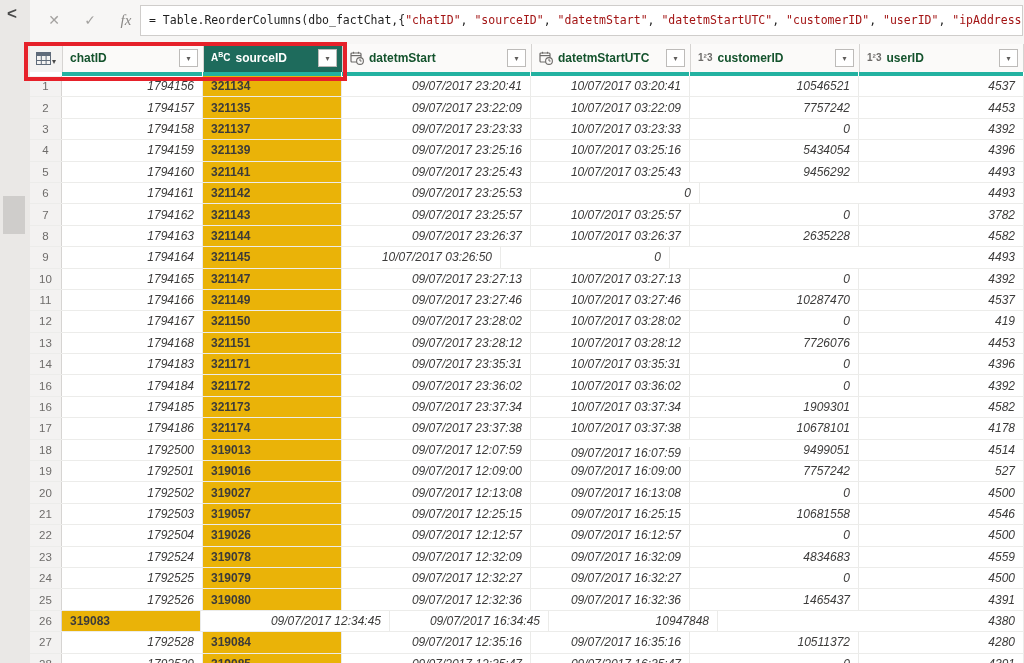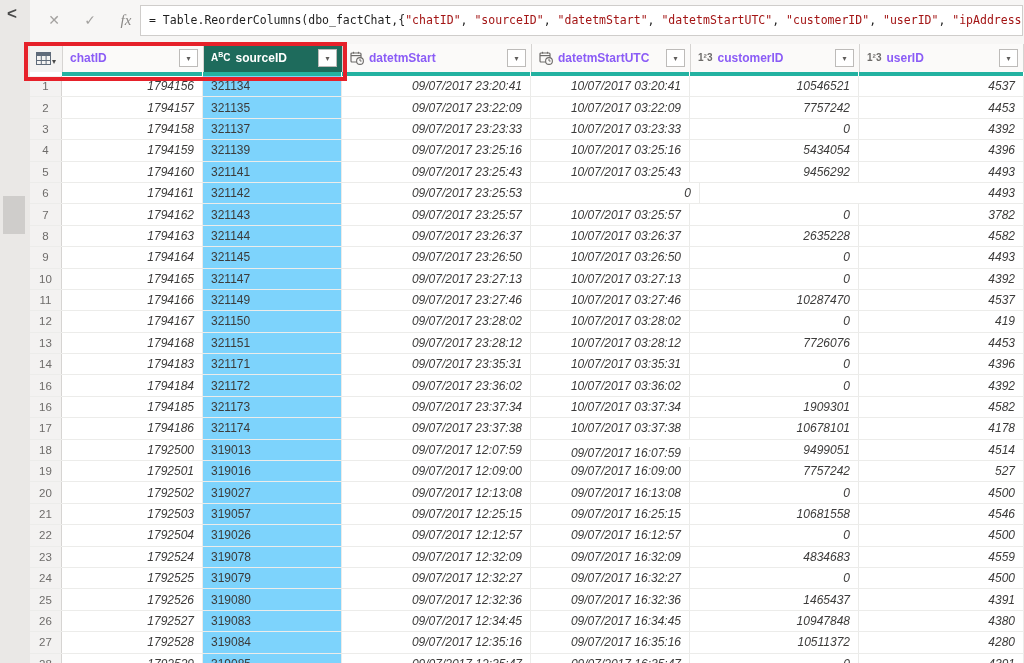--- a/index.html
+++ b/index.html
@@ -24,37 +24,37 @@
   .formula-input .code{color:#1f1f1f;}
   .formula-input .string{color:var(--string-lit);}
 
   
   .grid{position:absolute;left:30px;top:44px;width:994px;height:619px;overflow:hidden;background:#fff;}
   .header-row{display:flex;height:28px;background:#fbfaf9;}
   .corner{width:32px;min-width:32px;border-right:1px solid #d6d4d2;background:#f4f3f2;display:flex;align-items:center;justify-content:center;gap:1px;cursor:pointer;}
   .corner .dd{font-size:8px;color:#4a4a4a;margin-top:6px;}
   .hcell{display:flex;align-items:center;gap:5px;padding:0 5px 0 7px;border-right:1px solid #d6d4d2;box-sizing:border-box;cursor:pointer;background:#fbfaf9;}
   .hcell.selected{background:var(--sel-header);}
-  .hlabel{flex:1;font-size:12px;font-weight:700;color:#8b5cf6;overflow:hidden;white-space:nowrap;}
+  .hlabel{flex:1;font-size:12px;font-weight:700;color:#14532d;overflow:hidden;white-space:nowrap;}
   .hcell.selected .hlabel{color:#fff;}
   .type-icon{display:inline-flex;align-items:flex-start;font-size:10px;font-weight:700;color:#6e6c6a;line-height:1;}
   .hcell.selected .type-icon{color:#fff;}
   .type-icon .sup{font-size:7px;position:relative;top:-2px;}
   .filter-btn{width:17px;height:16px;min-width:17px;border:1px solid #bdbbb9;background:#fff;display:flex;align-items:center;justify-content:center;font-size:8px;color:#5f5d5b;cursor:pointer;}
   .stripe-row{display:flex;height:4px;background:#fff;}
   .stripe-spacer{width:32px;min-width:32px;}
   .stripe-seg{box-sizing:border-box;height:4px;background:var(--quality);border-right:1px solid #fff;}
 
   .rows{position:absolute;left:0;top:32px;right:0;bottom:0;overflow:hidden;}
   .row{display:flex;height:21.4px;box-sizing:border-box;border-bottom:1px solid #ececea;background:#fff;}
   .rownum{width:32px;min-width:32px;background:#f3f2f1;border-right:1px solid #d6d4d2;display:flex;align-items:center;justify-content:center;font-size:11.5px;color:#6e6c6a;box-sizing:border-box;cursor:pointer;}
   .cell{display:flex;align-items:center;padding:0 8px;font-size:12px;color:#3c3b3a;border-right:1px solid #ebebe9;box-sizing:border-box;overflow:hidden;white-space:nowrap;cursor:cell;}
   .cell.right{justify-content:flex-end;}
   .cell.italic{font-style:italic;}
-  .cell.colsel{background:#7dd3fc;}
+  .cell.colsel{background:#eab308;font-weight:bold;}
 
   
   .annotation{position:absolute;left:24px;top:42px;width:323px;height:39px;box-sizing:border-box;border:4px solid var(--annotation);z-index:20;pointer-events:none;}
 
   svg{display:block;}
 </style>
 </head>
 <body>
 
 <div class="app" style="--sel-header: #1e6b5c; --quality: #23b2a1; --annotation: #e6212a; --string-lit: #a31515;">
@@ -215,21 +215,20 @@
           <div class="cell colsel" style="width: 139px; min-width: 139px;">321144</div>
           <div class="cell right italic" style="width: 189px; min-width: 189px;">09/07/2017 23:26:37</div>
           <div class="cell right italic" style="width: 159px; min-width: 159px;">10/07/2017 03:26:37</div>
           <div class="cell right italic" style="width: 169px; min-width: 169px;">2635228</div>
           <div class="cell right italic" style="flex: 1 1 auto;">4582</div>
         </div>
         <div class="row">
           <div class="rownum">9</div>
           <div class="cell right italic" style="width: 141px; min-width: 141px;">1794164</div>
           <div class="cell colsel" style="width: 139px; min-width: 139px;">321145</div>
-          <div class="cell right italic" style="width: 189px; min-width: 189px;">09/07/2017 23:26:50</div>
           <div class="cell right italic" style="width: 159px; min-width: 159px;">10/07/2017 03:26:50</div>
           <div class="cell right italic" style="width: 169px; min-width: 169px;">0</div>
           <div class="cell right italic" style="flex: 1 1 auto;">4493</div>
         </div>
         <div class="row">
           <div class="rownum">10</div>
           <div class="cell right italic" style="width: 141px; min-width: 141px;">1794165</div>
           <div class="cell colsel" style="width: 139px; min-width: 139px;">321147</div>
           <div class="cell right italic" style="width: 189px; min-width: 189px;">09/07/2017 23:27:13</div>
           <div class="cell right italic" style="width: 159px; min-width: 159px;">10/07/2017 03:27:13</div>
@@ -366,21 +365,20 @@
           <div class="rownum">25</div>
           <div class="cell right italic" style="width: 141px; min-width: 141px;">1792526</div>
           <div class="cell colsel" style="width: 139px; min-width: 139px;">319080</div>
           <div class="cell right italic" style="width: 189px; min-width: 189px;">09/07/2017 12:32:36</div>
           <div class="cell right italic" style="width: 159px; min-width: 159px;">09/07/2017 16:32:36</div>
           <div class="cell right italic" style="width: 169px; min-width: 169px;">1465437</div>
           <div class="cell right italic" style="flex: 1 1 auto;">4391</div>
         </div>
         <div class="row">
           <div class="rownum">26</div>
-          <div class="cell right italic" style="width: 141px; min-width: 141px;">1792527</div>
           <div class="cell colsel" style="width: 139px; min-width: 139px;">319083</div>
           <div class="cell right italic" style="width: 189px; min-width: 189px;">09/07/2017 12:34:45</div>
           <div class="cell right italic" style="width: 159px; min-width: 159px;">09/07/2017 16:34:45</div>
           <div class="cell right italic" style="width: 169px; min-width: 169px;">10947848</div>
           <div class="cell right italic" style="flex: 1 1 auto;">4380</div>
         </div>
         <div class="row">
           <div class="rownum">27</div>
           <div class="cell right italic" style="width: 141px; min-width: 141px;">1792528</div>
           <div class="cell colsel" style="width: 139px; min-width: 139px;">319084</div>

